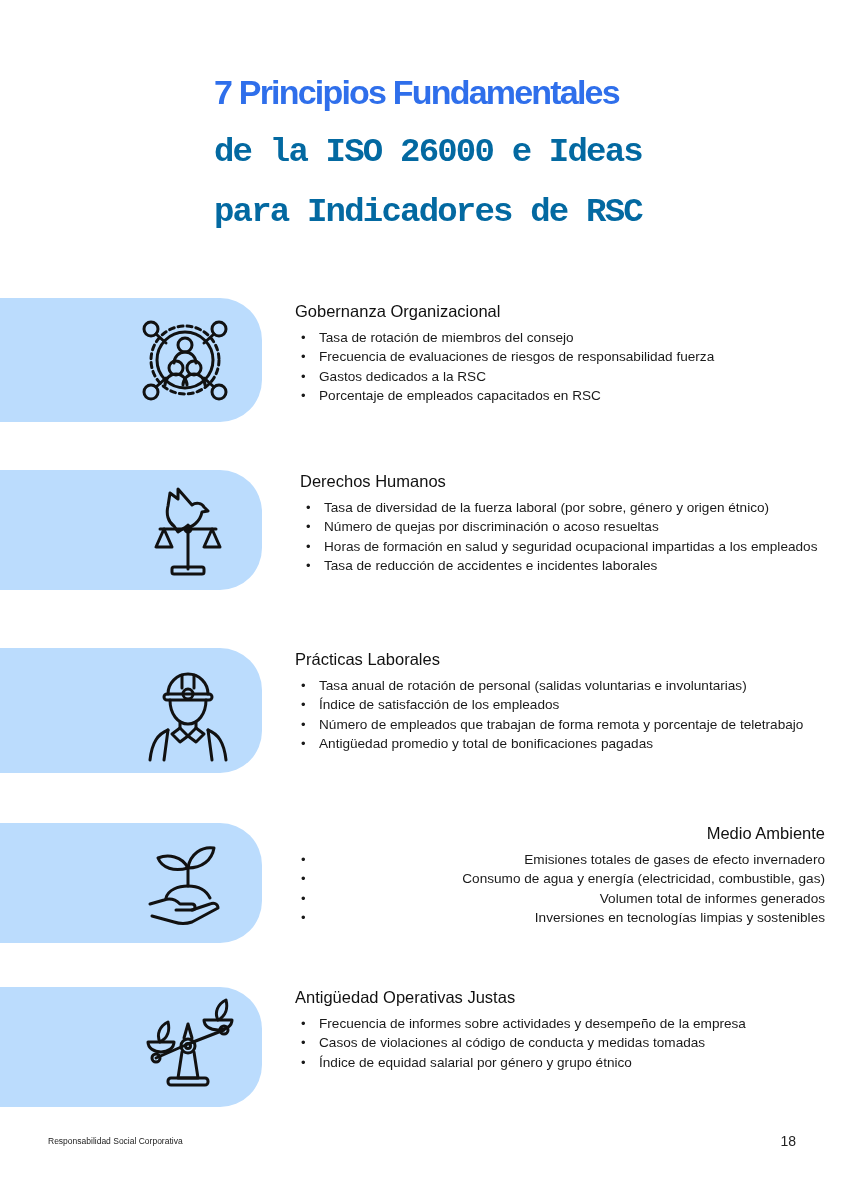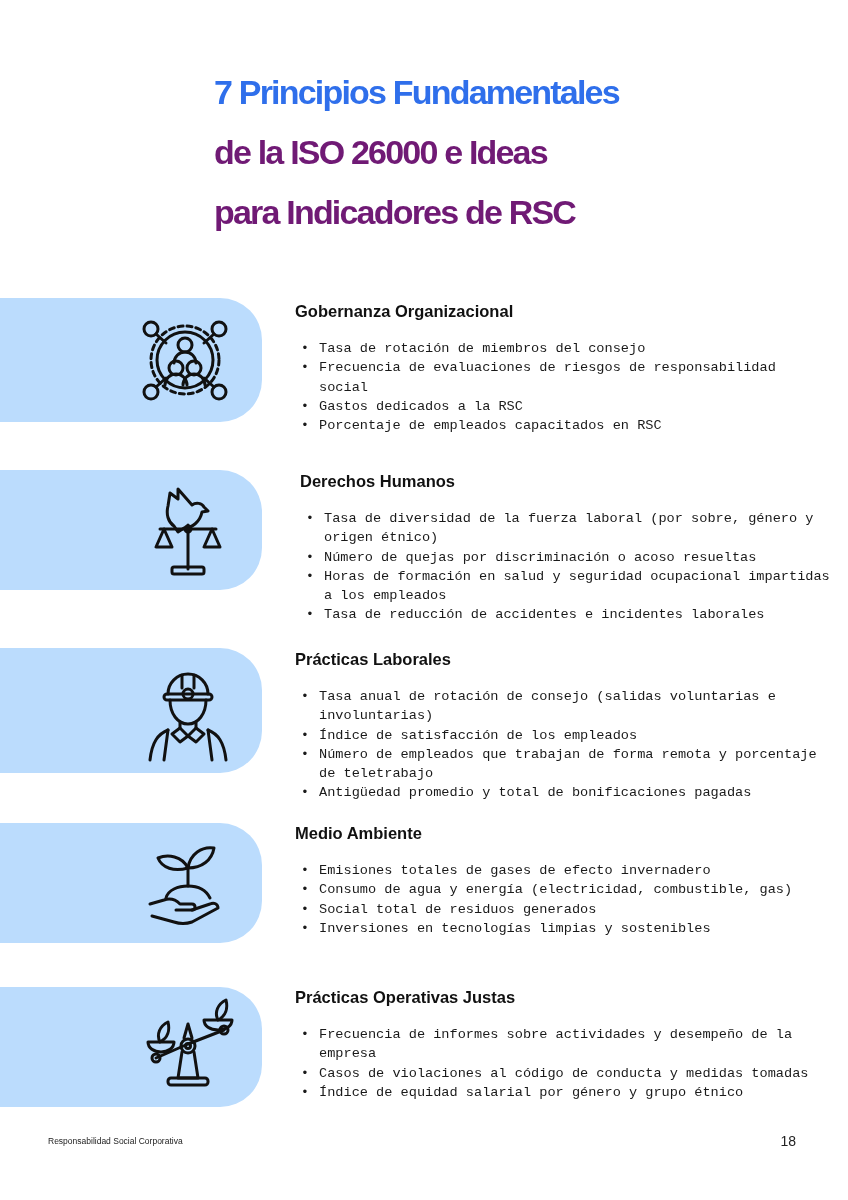--- a/index.html
+++ b/index.html
@@ -10,37 +10,37 @@
     color: #111111;
   }
   .title {
     position: absolute; left: 214px; top: 62px; width: 630px;
     font-family: "Liberation Sans", sans-serif;
     font-weight: 700; font-size: 34px; line-height: 60px; letter-spacing: -1.8px;
     margin: 0;
   }
   .title .line { display: block; white-space: nowrap; }
   .title .blue { color: #2F6FEB; }
-  .title .dark { color: #701a75; }
+  .title .dark { color: #0369a1; font-family: Liberation Mono, monospace; }
 
   .pill {
     position: absolute; left: 0; width: 262px;
     background: #BBDCFD;
     border-radius: 0 42px 42px 0;
   }
   .pill .icon {
     position: absolute; left: 130px; width: 110px; height: 110px;
   }
   .pill .icon svg { width: 100%; height: 100%; display: block; }
 
   .section { position: absolute; left: 295px; width: 530px; }
   .section h2 {
-    margin: 0; font-weight: 700; font-size: 16.5px; line-height: 22px; color: #111;
+    margin: 0; font-weight: 400; font-size: 16.5px; line-height: 22px; color: #111;
   }
-  .section ul { margin: 17px 0 0 0; padding: 0 0 0 24px; list-style: none; font-family: Liberation Mono, monospace; }
+  .section ul { margin: 6px 0 0 0; padding: 0 0 0 24px; list-style: none; }
   .section li {
     position: relative; font-size: 13.6px; line-height: 19.3px; color: #1a1a1a;
   }
   .section li::before {
     content: "•"; position: absolute; left: -18px; top: 0; font-size: 13px;
   }
 
   .footer-left {
     position: absolute; left: 48px; top: 1136px; font-size: 8.5px; color: #222;
   }
@@ -75,21 +75,21 @@
       <circle cx="46" cy="63" r="7"></circle>
         <circle cx="64" cy="63" r="7"></circle>
       <path d="M35 80 a11 11 0 0 1 22 0 M53 80 a11 11 0 0 1 22 0"></path>
     </svg>
   </div>
 </div>
 <div class="section" style="top:300px;">
   <h2>Gobernanza Organizacional</h2>
   <ul>
     <li>Tasa de rotación de miembros del consejo</li>
-    <li>Frecuencia de evaluaciones de riesgos de responsabilidad social</li>
+    <li>Frecuencia de evaluaciones de riesgos de responsabilidad fuerza</li>
     <li>Gastos dedicados a la RSC</li>
     <li>Porcentaje de empleados capacitados en RSC</li>
   </ul>
 </div>
 
 <div class="pill" style="top:470px;height:120px;">
   <div class="icon" style="top:5px;">
     <svg viewBox="0 0 110 110" fill="none" stroke="#111" stroke-width="3" stroke-linecap="round" stroke-linejoin="round">
       <path d="M40 18 l8 6 l0 -10 l14 16 c4 -3 10 -2 12 2 l4 4 l-6 1 c-2 10 -10 16 -18 16 l-6 4 l-4 -6 c-6 -4 -8 -12 -6 -20 z"></path>
       <line x1="58" y1="50" x2="58" y2="94"></line>
@@ -125,45 +125,45 @@
       <path d="M38 74 c-10 4 -16 12 -18 30"></path>
         <path d="M78 74 c10 4 16 12 18 30"></path>
       <path d="M38 74 l-4 30"></path>
         <path d="M78 74 l4 30"></path>
     </svg>
   </div>
 </div>
 <div class="section" style="top:648px;">
   <h2>Prácticas Laborales</h2>
   <ul>
-    <li>Tasa anual de rotación de consejo (salidas voluntarias e involuntarias)</li>
+    <li>Tasa anual de rotación de personal (salidas voluntarias e involuntarias)</li>
     <li>Índice de satisfacción de los empleados</li>
     <li>Número de empleados que trabajan de forma remota y porcentaje de teletrabajo</li>
     <li>Antigüedad promedio y total de bonificaciones pagadas</li>
   </ul>
 </div>
 
 <div class="pill" style="top:823px;height:120px;">
   <div class="icon" style="top:5px;">
     <svg viewBox="0 0 110 110" fill="none" stroke="#111" stroke-width="3" stroke-linecap="round" stroke-linejoin="round">
       <path d="M58 58 v-18"></path>
       <path d="M58 40 c-6 -12 -20 -14 -30 -10 c4 10 16 14 30 10 z"></path>
       <path d="M58 40 c2 -14 14 -22 26 -20 c-2 12 -12 20 -26 20 z"></path>
       <path d="M36 70 c2 -8 12 -12 22 -12 c10 0 18 4 22 12"></path>
       <path d="M20 76 l14 -4 c6 -2 12 0 16 4 h12 c4 0 4 6 0 6 h-16"></path>
       <path d="M62 82 l18 -6 c4 -2 8 0 8 4 l-26 14 c-6 2 -12 2 -18 0 l-22 -6"></path>
     </svg>
   </div>
 </div>
-<div class="section" style="top:822px;">
+<div class="section" style="top:822px;text-align:right;">
   <h2>Medio Ambiente</h2>
   <ul>
     <li>Emisiones totales de gases de efecto invernadero</li>
     <li>Consumo de agua y energía (electricidad, combustible, gas)</li>
-    <li>Social total de residuos generados</li>
+    <li>Volumen total de informes generados</li>
     <li>Inversiones en tecnologías limpias y sostenibles</li>
   </ul>
 </div>
 
 <div class="pill" style="top:987px;height:120px;">
   <div class="icon" style="top:5px;">
     <svg viewBox="0 0 110 110" fill="none" stroke="#111" stroke-width="3" stroke-linecap="round" stroke-linejoin="round">
       <path d="M26 66 l32 -14 l36 -14"></path>
       <circle cx="58" cy="54" r="7"></circle>
         <circle cx="58" cy="54" r="2.5"></circle>
@@ -173,21 +173,21 @@
       <path d="M52 60 l-4 26 h20 l-4 -26"></path>
       <rect x="38" y="86" width="40" height="7" rx="3"></rect>
       <path d="M18 50 h26 c0 6 -6 10 -13 10 c-7 0 -13 -4 -13 -10 z"></path>
       <path d="M30 50 c-4 -8 0 -16 8 -20 c2 8 0 16 -8 20 z"></path>
       <path d="M74 28 h28 c0 6 -6 10 -14 10 c-8 0 -14 -4 -14 -10 z"></path>
       <path d="M88 28 c-4 -8 0 -16 8 -20 c2 8 0 16 -8 20 z"></path>
     </svg>
   </div>
 </div>
 <div class="section" style="top:986px;">
-  <h2>Prácticas Operativas Justas</h2>
+  <h2>Antigüedad Operativas Justas</h2>
   <ul>
     <li>Frecuencia de informes sobre actividades y desempeño de la empresa</li>
     <li>Casos de violaciones al código de conducta y medidas tomadas</li>
     <li>Índice de equidad salarial por género y grupo étnico</li>
   </ul>
 </div>
 
 <div class="footer-left">Responsabilidad Social Corporativa</div>
 <div class="footer-right">18</div>
 

